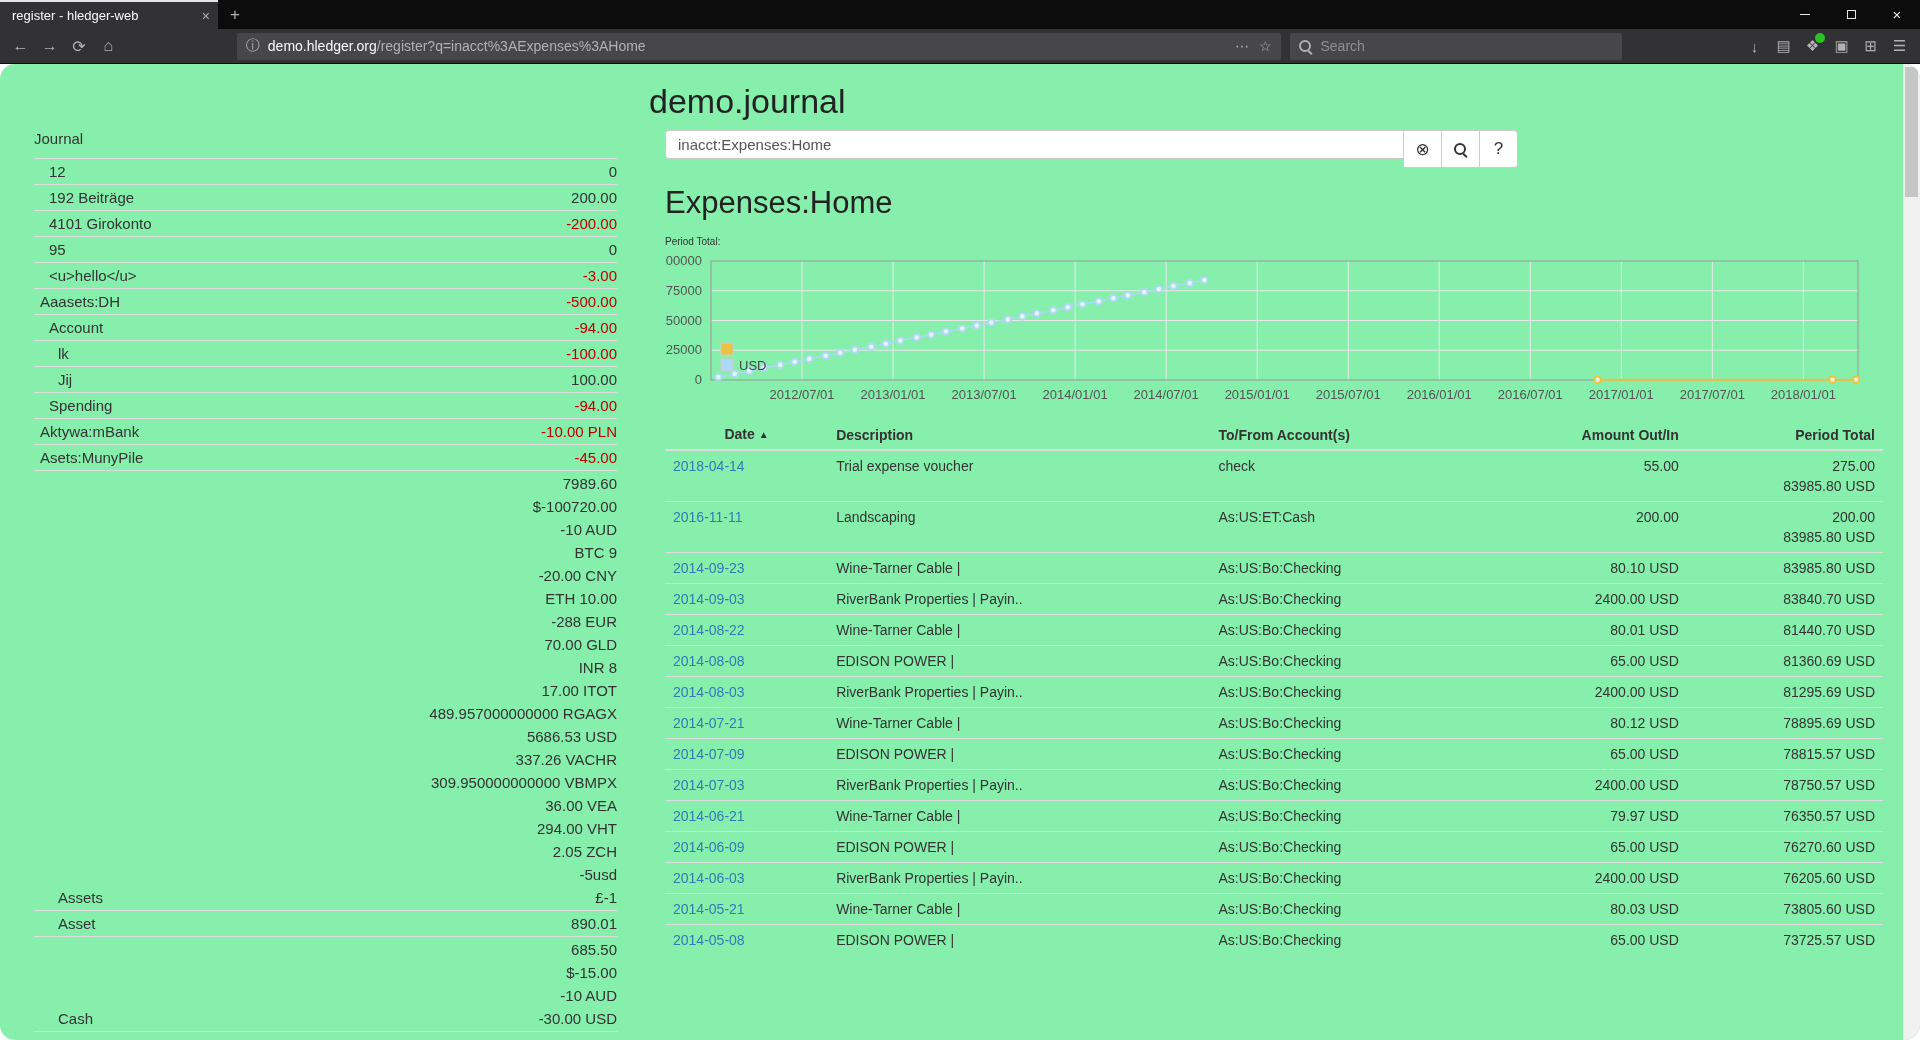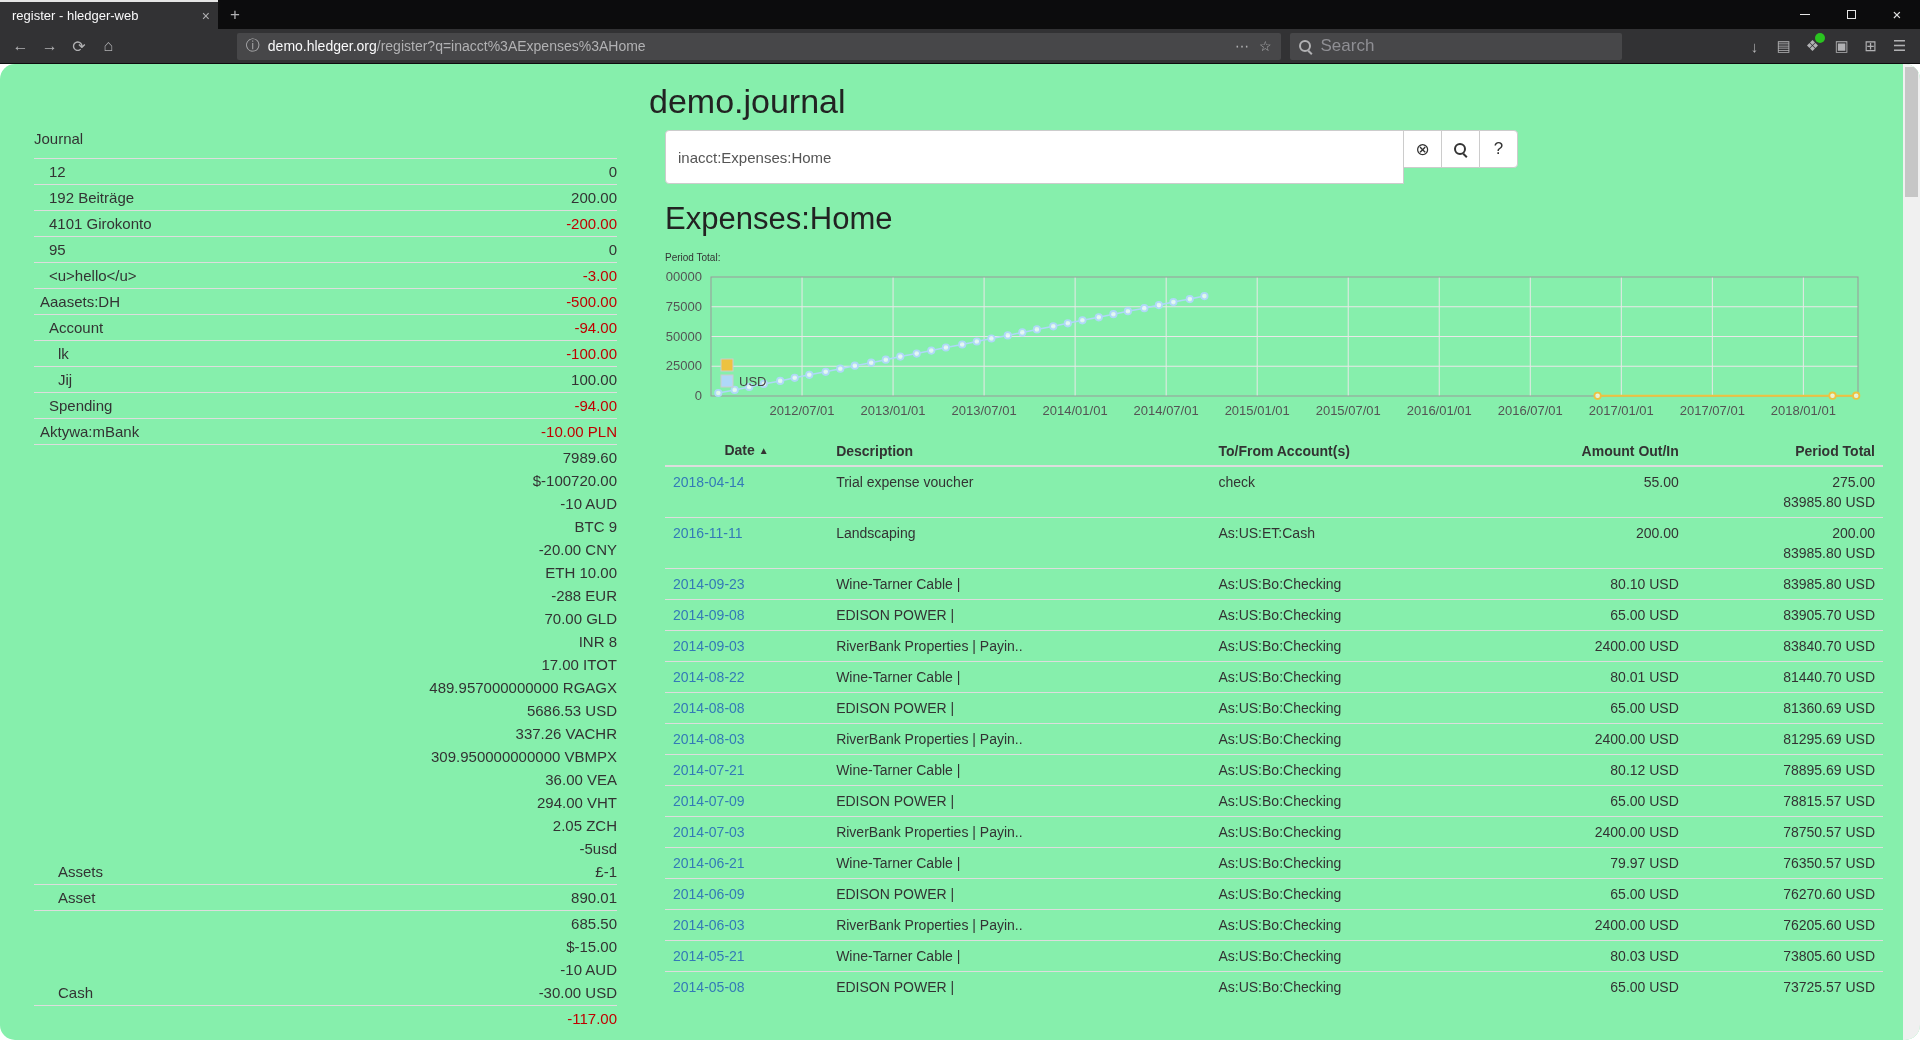--- a/index.html
+++ b/index.html
@@ -31,21 +31,21 @@
   .urlbar {
     height:27px; width:1073px; margin-left:114px; background:#474749; border-radius:2px;
     display:flex; align-items:center; overflow:hidden;
   }
   .info-ic { color:#b1b1b3; font-size:14px; margin:0 8px 0 9px; }
   .url-text { flex:1; font-size:14px; color:#b1b1b3; white-space:nowrap; overflow:hidden; }
   .url-domain { color:#f9f9fa; }
   .urlbar-ic { color:#b1b1b3; font-size:14px; margin-right:10px; }
   .searchbox {
     height:27px; width:340px; margin-left:9px; background:#474749; border-radius:2px;
-    display:flex; align-items:center; padding:0 9px; font-size:17px; color:#8f8f94;
+    display:flex; align-items:center; padding:0 9px; font-size:14px; color:#8f8f94;
   }
   .search-ph { margin-left:8px; }
   .icons { display:flex; margin-left:118px; }
   .navicon { width:29px; height:28px; display:flex; align-items:center; justify-content:center; color:#b1b1b3; font-size:15px; position:relative; }
   .badge { position:absolute; top:1px; right:2px; width:10px; height:10px; border-radius:5px; background:#2ac420; }
 
   .mag { position:relative; width:13px; height:13px; display:inline-block; color:#b1b1b3; }
   .mag::before { content:""; position:absolute; left:0; top:0; width:8px; height:8px; border:2px solid currentColor; border-radius:50%; }
   .mag::after { content:""; position:absolute; left:10px; top:10px; width:5px; height:2px; background:currentColor; transform:rotate(45deg); transform-origin:0 0; }
   .mag.dark { color:#333; }
@@ -58,21 +58,21 @@
   .sb-heading { display:inline-block; color:#333; text-decoration:none; margin-bottom:8px; line-height:22px; }
   .sb-row { display:flex; align-items:flex-end; border-top:1px solid #ddd; padding:1px 0; }
   .sb-name { color:#333; text-decoration:none; line-height:23px; white-space:nowrap; }
   .sb-bal { margin-left:auto; text-align:right; }
   .sb-line { line-height:23px; }
   .neg { color:#c00000; }
 
   .main { position:absolute; left:665px; top:66px; width:1218px; }
   .search-row { display:flex; }
   .search-input {
-    width:739px; height:54px; border:1px solid #ccc; border-radius:4px 0 0 4px;
+    width:739px; height:29px; border:1px solid #ccc; border-radius:4px 0 0 4px;
     padding:6px 12px; font-size:15px; color:#555; font-family:inherit; outline:none;
   }
   .btn {
     width:39px; height:38px; border:1px solid #ccc; background:#fff; margin-left:-1px;
     display:flex; align-items:center; justify-content:center; font-size:17px; color:#333;
     font-family:inherit; padding:0; border-radius:0; cursor:default;
   }
   .btn.last { border-radius:0 4px 4px 0; }
   .acct-title { margin:18px 0 0 0; font-size:31px; font-weight:400; color:#222; line-height:34px; }
   .period-label { margin-top:12px; font-size:10px; font-weight:normal; line-height:20px; }
@@ -227,20 +227,26 @@
           <div class="sb-row">
             <a class="sb-name" style="padding-left: 15px;">Spending</a>
             <div class="sb-bal">
               <div class="sb-line neg">-94.00</div>
             </div>
           </div>
           <div class="sb-row">
             <a class="sb-name" style="padding-left: 6px;">Aktywa:mBank</a>
             <div class="sb-bal">
               <div class="sb-line neg">-10.00 PLN</div>
+            </div>
+          </div>
+          <div class="sb-row">
+            <a class="sb-name" style="padding-left: 6px;">Asets:MunyPile</a>
+            <div class="sb-bal">
+              <div class="sb-line neg">-45.00</div>
             </div>
           </div>
           <div class="sb-row">
             <a class="sb-name" style="padding-left: 24px;">Assets</a>
             <div class="sb-bal">
               <div class="sb-line">7989.60</div>
               <div class="sb-line">$-100720.00</div>
               <div class="sb-line">-10 AUD</div>
               <div class="sb-line">BTC 9</div>
               <div class="sb-line">-20.00 CNY</div>
@@ -412,29 +418,20 @@
             <tr>
               <td class="col-date"><a class="date-link">2014-09-23</a></td>
               <td class="col-desc">Wine-Tarner Cable |</td>
               <td class="col-acct">As:US:Bo:Checking</td>
               <td class="col-amt">80.10 USD</td>
               <td class="col-per">
                 <div class="per-line">83985.80 USD</div>
               </td>
             </tr>
             <tr>
-              <td class="col-date"><a class="date-link">2014-09-08</a></td>
-              <td class="col-desc">EDISON POWER |</td>
-              <td class="col-acct">As:US:Bo:Checking</td>
-              <td class="col-amt">65.00 USD</td>
-              <td class="col-per">
-                <div class="per-line">83905.70 USD</div>
-              </td>
-            </tr>
-            <tr>
               <td class="col-date"><a class="date-link">2014-09-03</a></td>
               <td class="col-desc">RiverBank Properties | Payin..</td>
               <td class="col-acct">As:US:Bo:Checking</td>
               <td class="col-amt">2400.00 USD</td>
               <td class="col-per">
                 <div class="per-line">83840.70 USD</div>
               </td>
             </tr>
             <tr>
               <td class="col-date"><a class="date-link">2014-08-22</a></td>

